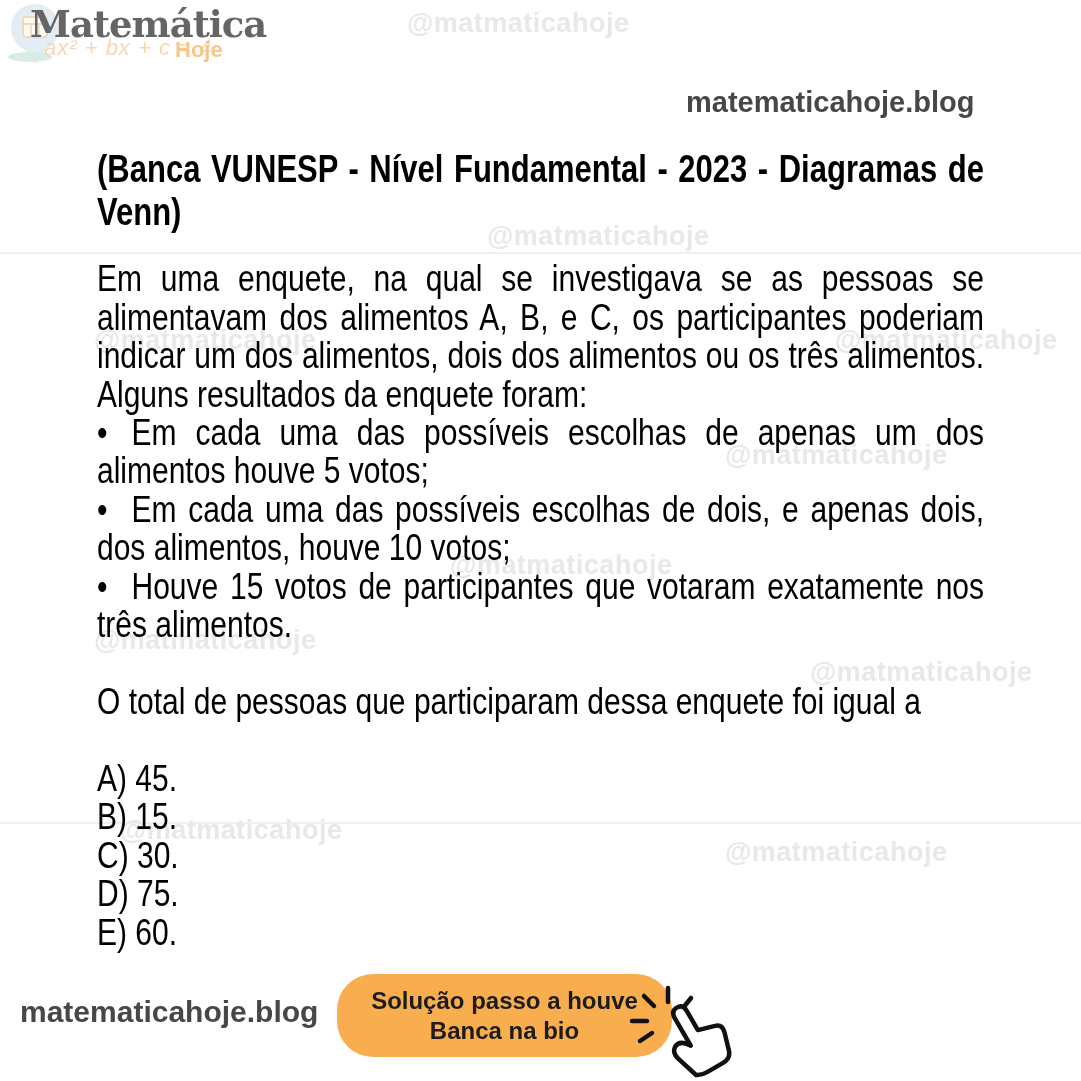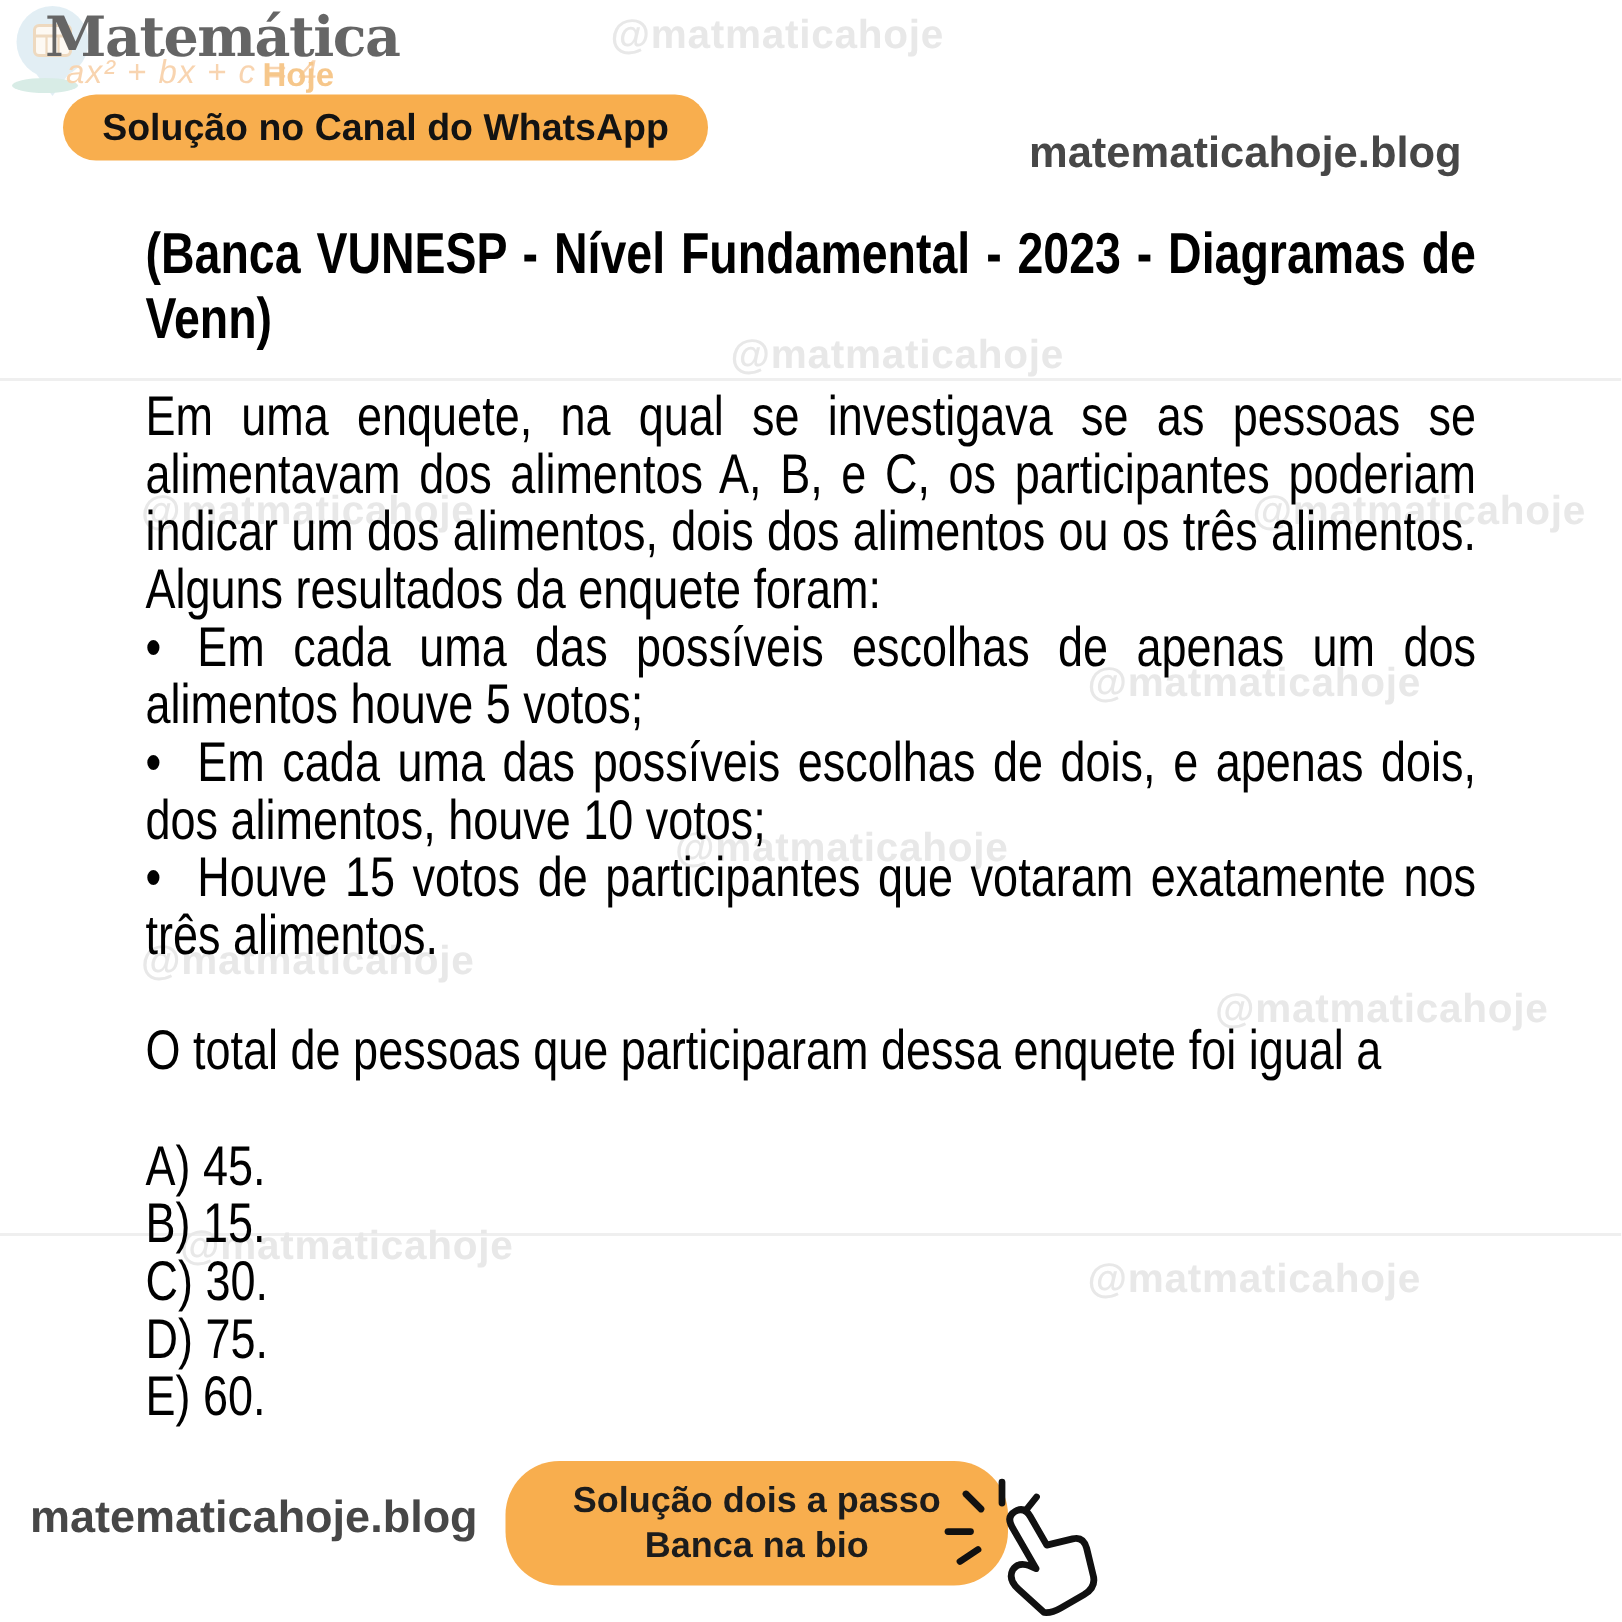--- a/index.html
+++ b/index.html
@@ -93,23 +93,20 @@
       <rect x="19" y="15" width="24" height="20" rx="3" fill="#fdf6ec" stroke="#e3c196" stroke-width="2"></rect>
       <line x1="19" y1="22" x2="43" y2="22" stroke="#e3c196" stroke-width="2"></line>
       <line x1="27" y1="22" x2="27" y2="35" stroke="#e3c196" stroke-width="1.5"></line>
       <line x1="35" y1="22" x2="35" y2="35" stroke="#e3c196" stroke-width="1.5"></line>
     </svg>
     <span class="logo-title">Matemática</span>
     <span class="logo-eq">ax² + bx + c = 4</span>
     <span class="logo-hoje">Hoje</span>
   </div>
 
-  <div class="wa-btn">
-    <span>Solução no Canal do WhatsApp</span>
-  </div>
 
   <div class="site-top">matematicahoje.blog</div>
 
   <div class="q-head">(Banca VUNESP - Nível Fundamental - 2023 - Diagramas de Venn)</div>
 
   <div class="q-body">
     <p>Em uma enquete, na qual se investigava se as pessoas se alimentavam dos alimentos A, B, e C, os participantes poderiam indicar um dos alimentos, dois dos alimentos ou os três alimentos. Alguns resultados da enquete foram:</p>
     <p class="bullet">
       <span class="bdot">•</span><span>Em cada uma das possíveis escolhas de apenas um dos alimentos houve 5 votos;</span>
     </p>
@@ -125,21 +122,21 @@
       <p>B) 15.</p>
       <p>C) 30.</p>
       <p>D) 75.</p>
       <p>E) 60.</p>
     </div>
   </div>
 
   <div class="site-bottom">matematicahoje.blog</div>
 
   <div class="cta-btn">
-    <span>Solução dois a passo</span>
+    <span>Solução passo a houve</span>
     <span>Banca na bio</span>
   </div>
 
   <svg class="hand" width="120" height="98" viewBox="0 0 120 98">
     <g stroke="#111" stroke-width="4.5" stroke-linecap="round" fill="none">
       <line x1="40" y1="5" x2="40" y2="19"></line>
       <line x1="16" y1="13" x2="26" y2="23"></line>
       <line x1="63" y1="15" x2="55" y2="25"></line>
       <line x1="4" y1="38" x2="19" y2="38"></line>
       <line x1="12" y1="58" x2="24" y2="50"></line>

